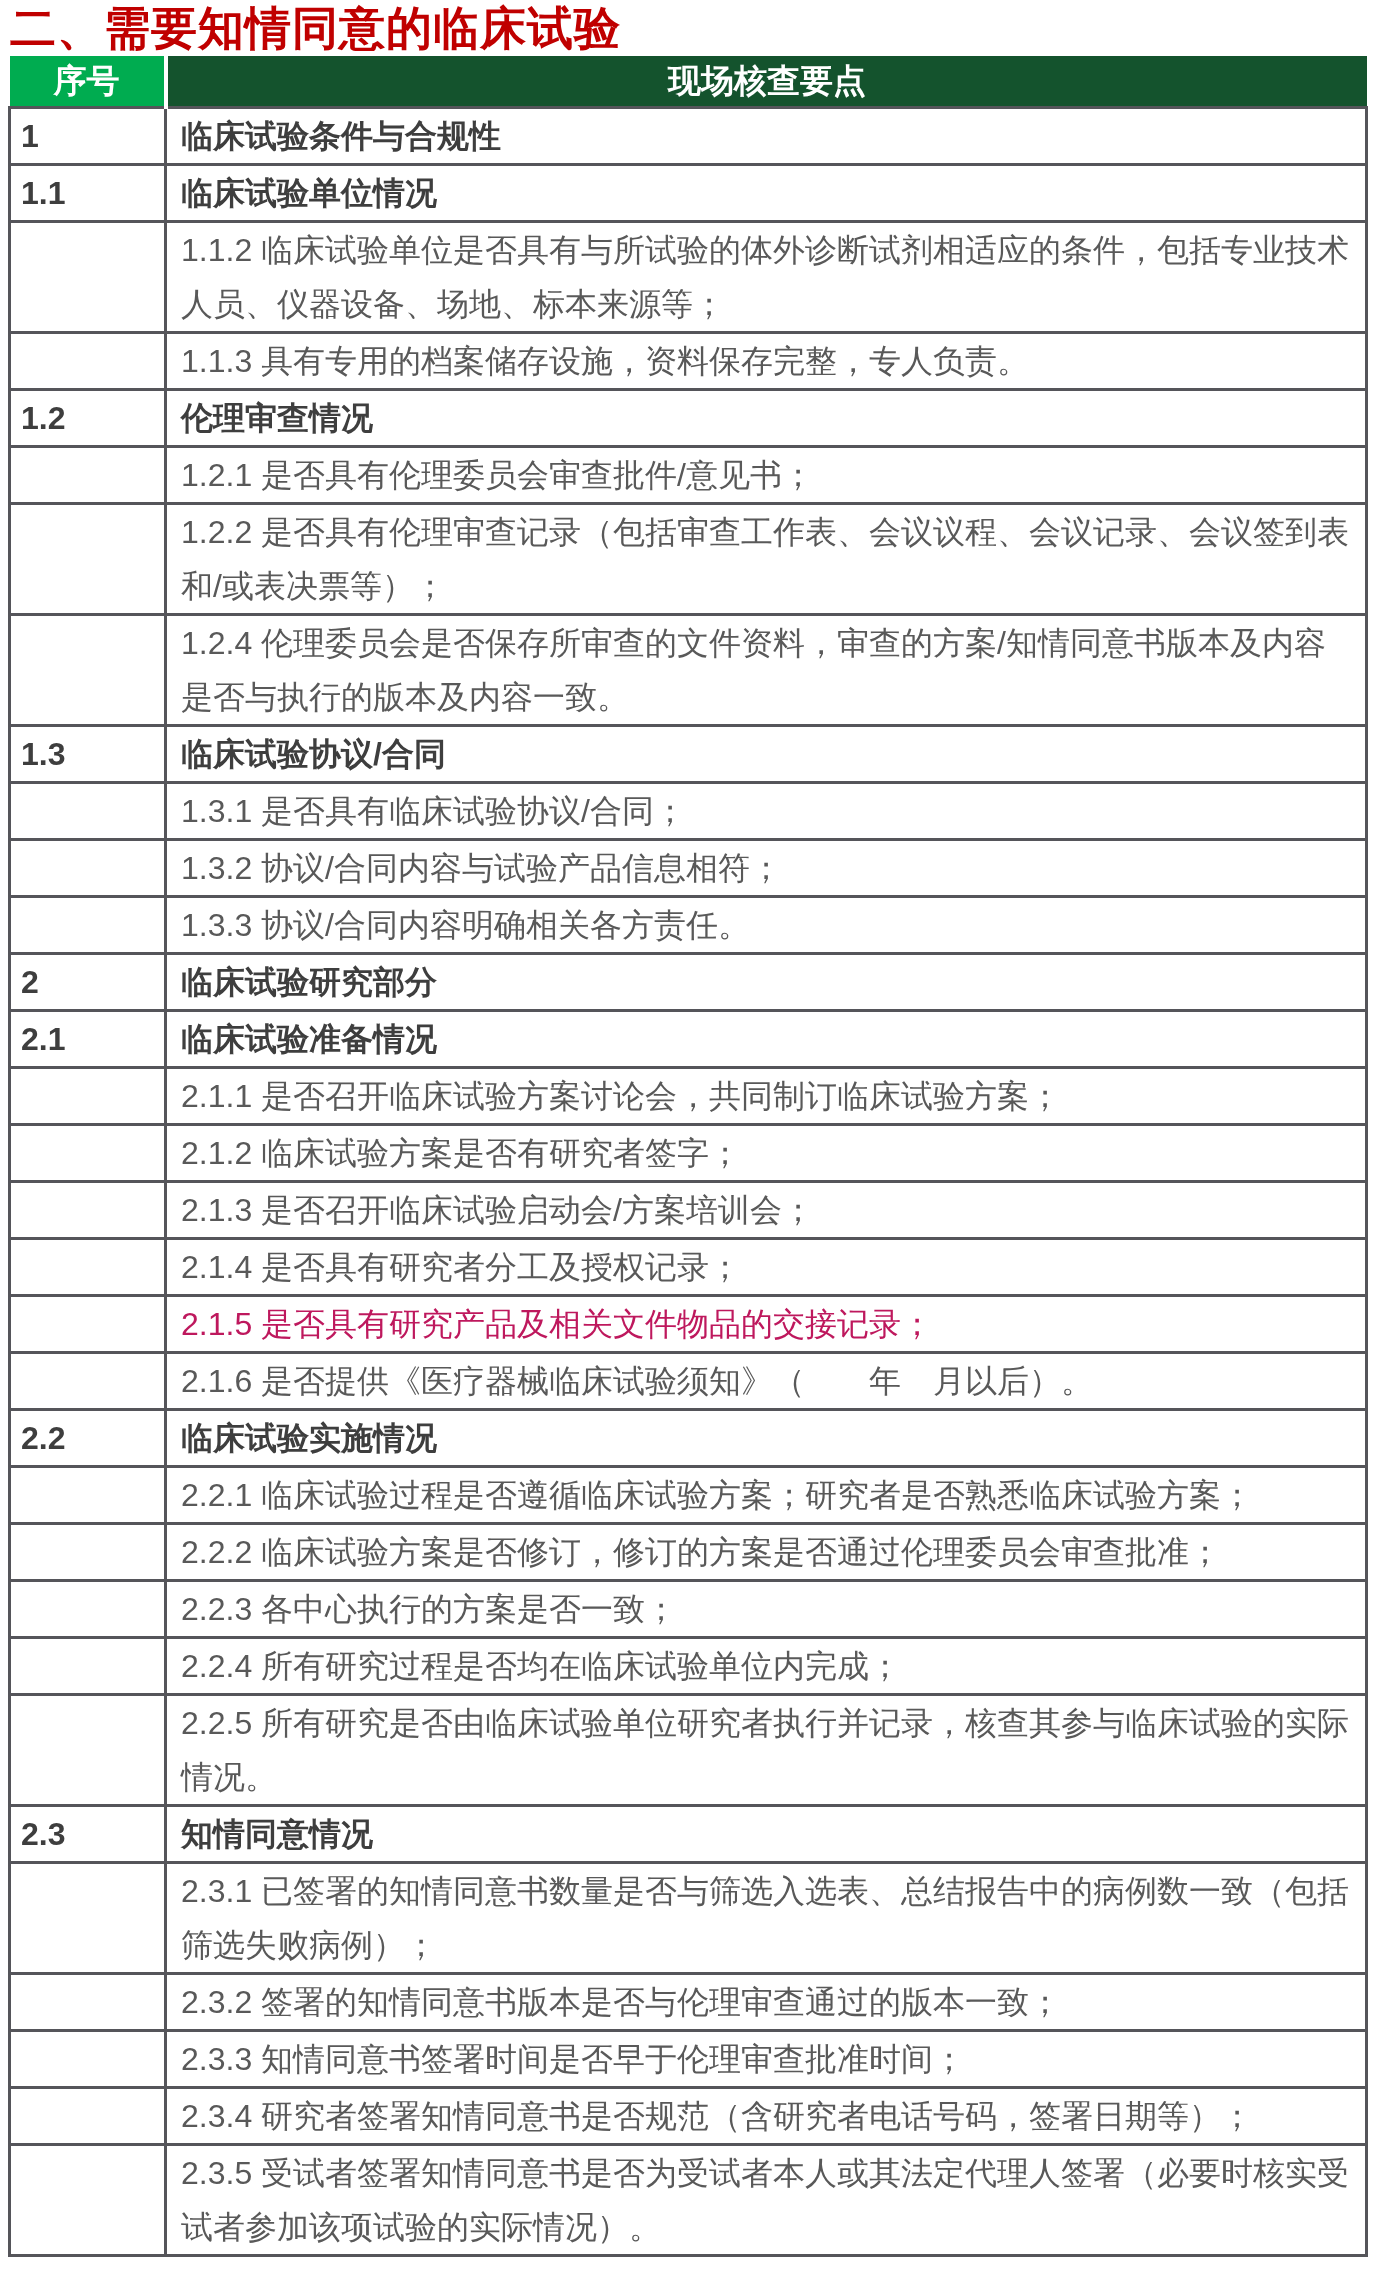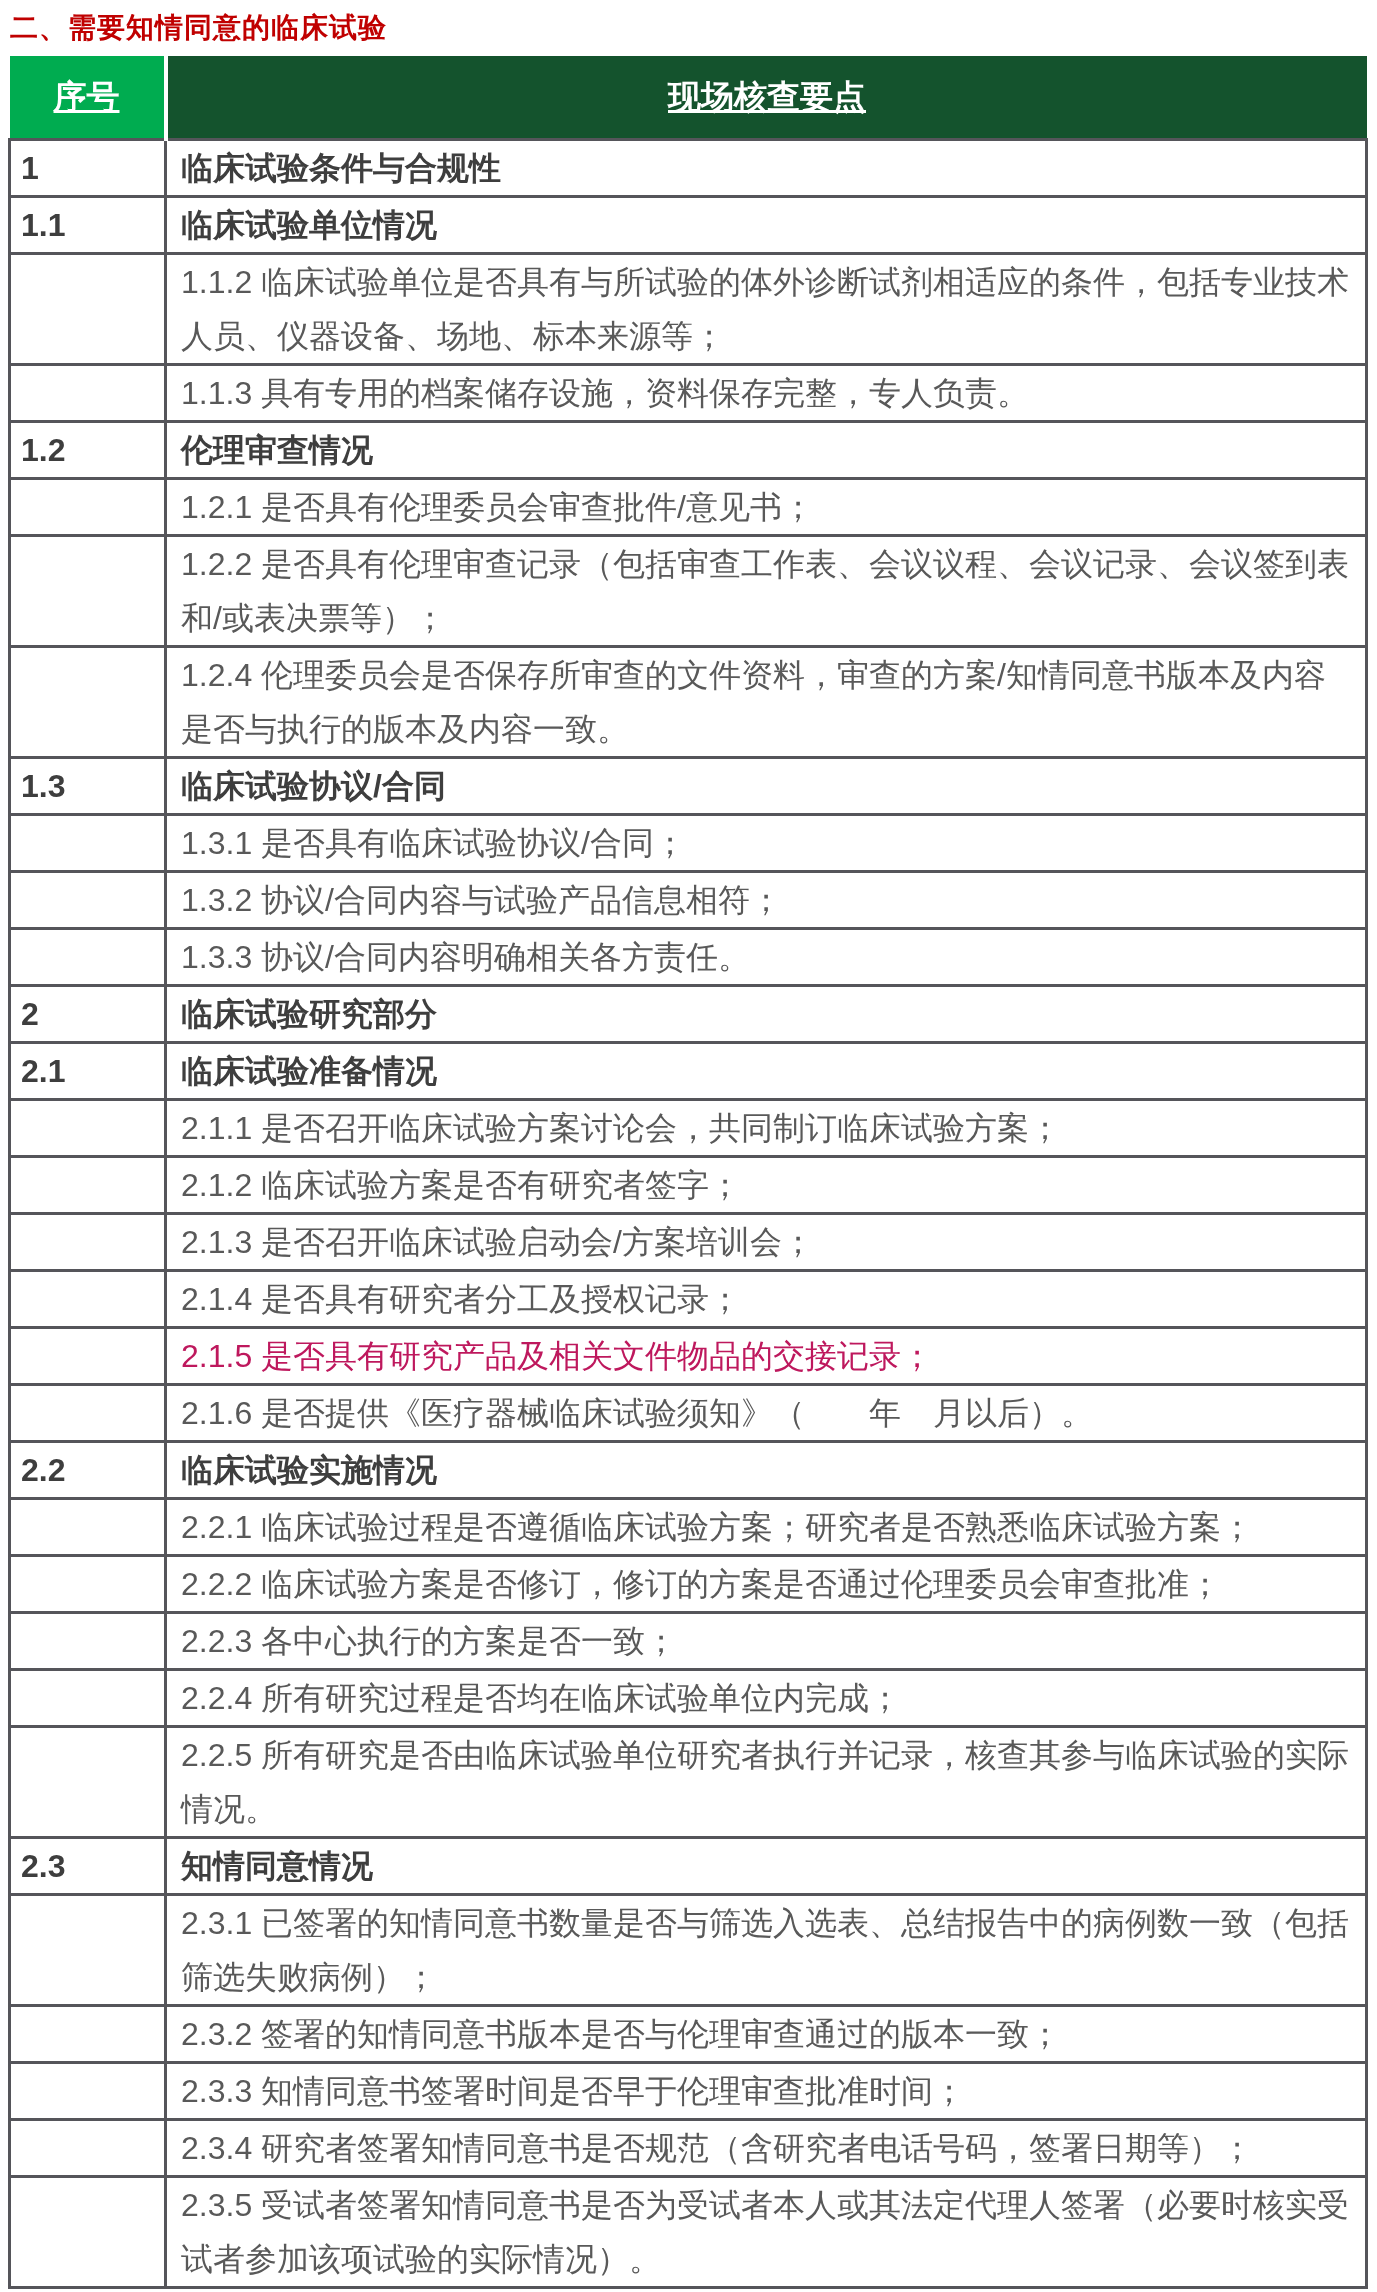--- a/index.html
+++ b/index.html
@@ -8,43 +8,42 @@
     background: #ffffff;
   }
   body {
     width: 1377px;
     height: 2292px;
     font-family: "Liberation Sans", sans-serif;
     position: relative;
     overflow: hidden;
   }
   .page-title {
-    font-size: 28px;
+    font-size: 46px;
     font-weight: bold;
     margin: 6px 16px 0 10px;
     letter-spacing: 1px;
     line-height: 44px;
   }
   table.audit-table {
     border-collapse: collapse;
     table-layout: fixed;
     width: 1360px;
     margin: 6px 0 0 8px;
   }
   col.c-num { width: 156px; }
   thead th {
     color: #ffffff;
     font-size: 33px;
     font-weight: bold;
     text-align: center;
     vertical-align: middle;
     height: 50px;
-    padding: 16px;
+    padding: 0;
     border: none;
-    text-decoration: underline;
   }
   thead th.th-points { border-left: 4px solid #ffffff; }
   tbody td {
     font-size: 32px;
     line-height: 54px;
     vertical-align: middle;
     word-break: break-all;
   }
   td.num-cell {
     padding: 0 4px 0 10px;

